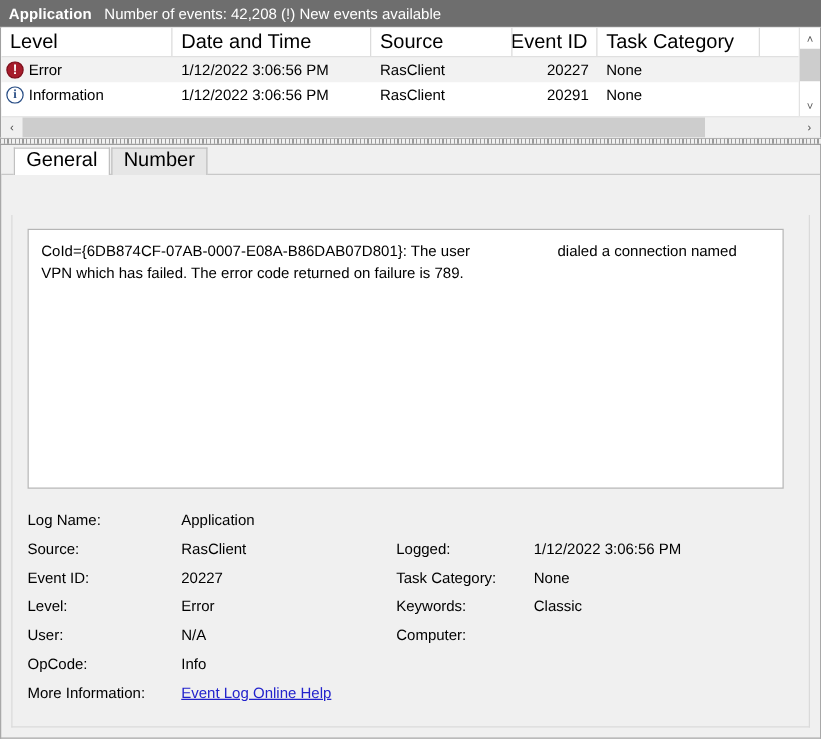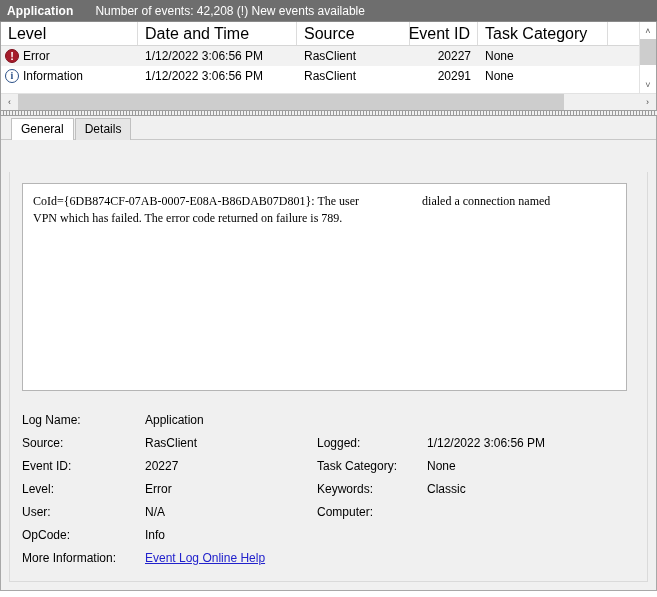--- a/index.html
+++ b/index.html
@@ -27,21 +27,21 @@
     padding: 0 0 0 7px;
     box-sizing: border-box;
     border-bottom: 1px solid #8a8a8a;
   }
   .log-header .log-name {
     font-weight: bold;
     font-size: 12px;
     letter-spacing: 0.1px;
   }
   .log-header .log-count {
-    margin-left: 22px;
+    margin-left: 10px;
     font-size: 12px;
     white-space: nowrap;
   }
 
   
   .events-panel {
     position: relative;
     height: 88px;
     background: #ffffff;
     border: 1px solid #a0a0a0;
@@ -271,21 +271,21 @@
     position: relative;
   }
   .tabstrip::after {
     content: "";
     position: absolute;
     left: 0; right: 0; bottom: 0;
     height: 1px;
     background: #c8c8c8;
   }
   .tab {
-    font-size: 12px;
+    font-size: 16px;
     padding: 3px 9px 4px 9px;
     border: 1px solid #c0c0c0;
     border-bottom: none;
     background: #e6e6e6;
     margin-right: 1px;
     position: relative;
     z-index: 2;
     cursor: default;
     line-height: 14px;
   }
@@ -315,33 +315,33 @@
     border: 1px solid #b5b5b5;
     box-sizing: border-box;
     padding: 9px 10px;
     overflow: hidden;
   }
   .message-box .msg-line {
     font-size: 12px;
     line-height: 17px;
     color: #000;
     white-space: pre;
-    font-family: Liberation Serif, serif;
+    font-family: Liberation Sans, sans-serif;
   }
 
   .meta {
     position: absolute;
     left: 12px; right: 12px;
     top: 232px;
     bottom: 4px;
   }
   .meta-row {
     display: flex;
     height: 23px;
-    align-items: flex-end;
+    align-items: center;
   }
   .meta-col-left { display: flex; width: 295px; flex: 0 0 auto; }
   .meta-col-right { display: flex; flex: 1 1 auto; }
   .meta-label {
     font-size: 12px;
     color: #000;
     width: 123px;
     flex: 0 0 auto;
     white-space: nowrap;
   }
@@ -421,21 +421,21 @@
 
 </div>
 
 <div class="splitter"></div>
 
 <div class="detail-pane">
 
 
   <div class="tabstrip">
     <div class="tab active">General</div>
-    <div class="tab">Details</div>
+    <div class="tab">Number</div>
   </div>
 
   <div class="tab-body">
 
     <div class="message-box">
       <div class="msg-line">CoId={6DB874CF-07AB-0007-E08A-B86DAB07D801}: The user                     dialed a connection named</div>
       <div class="msg-line">VPN which has failed. The error code returned on failure is 789.</div>
     </div>
 
     <div class="meta">

